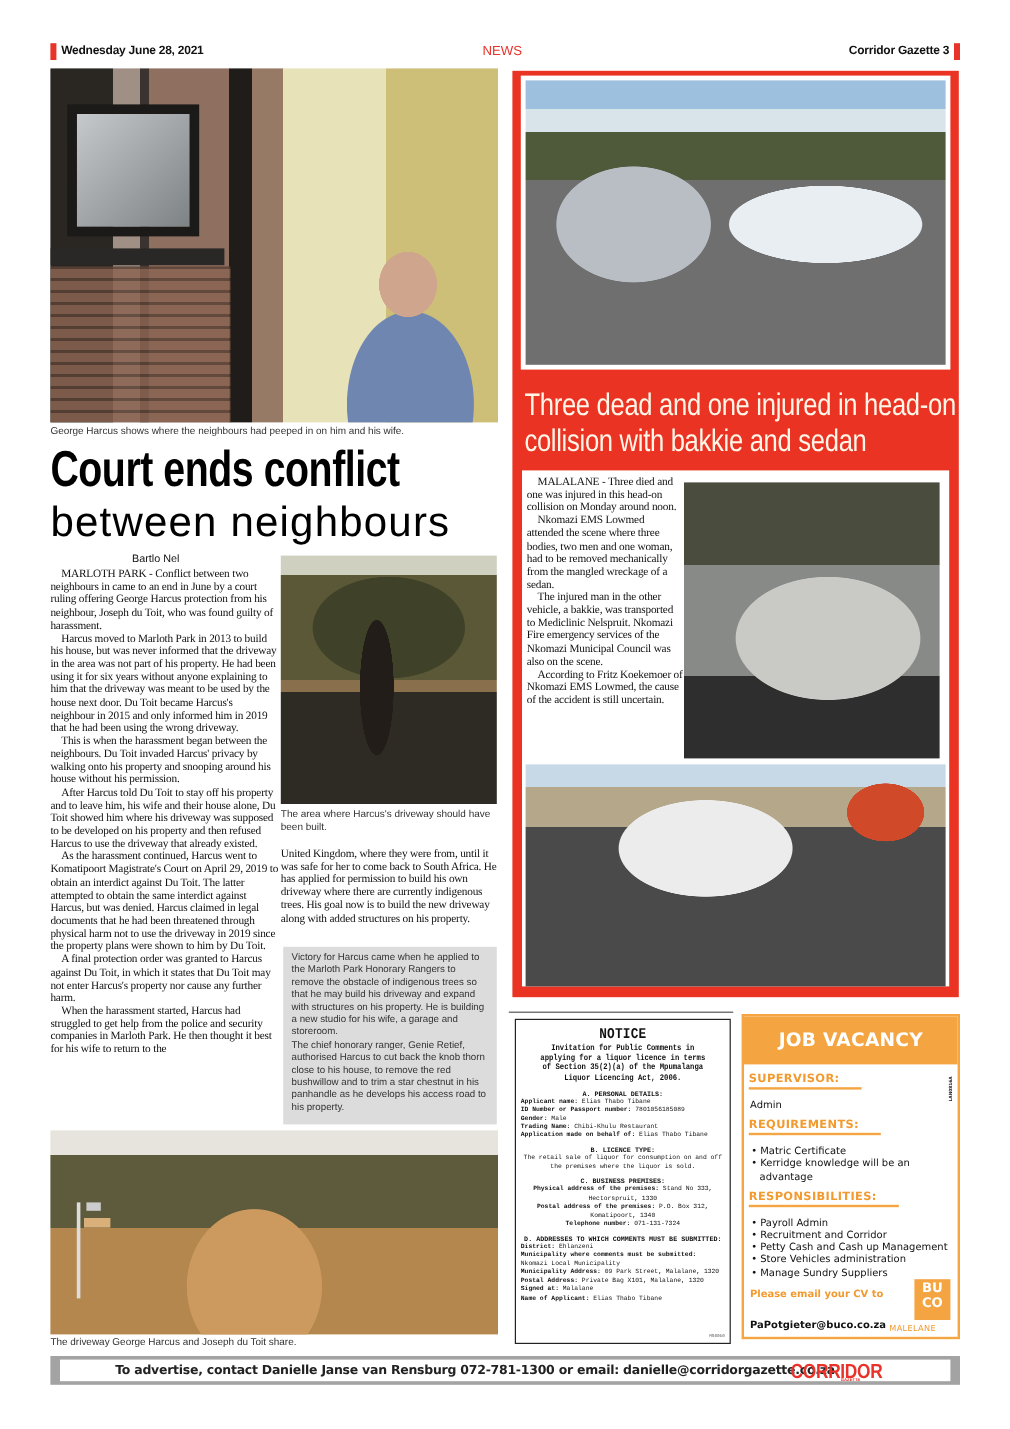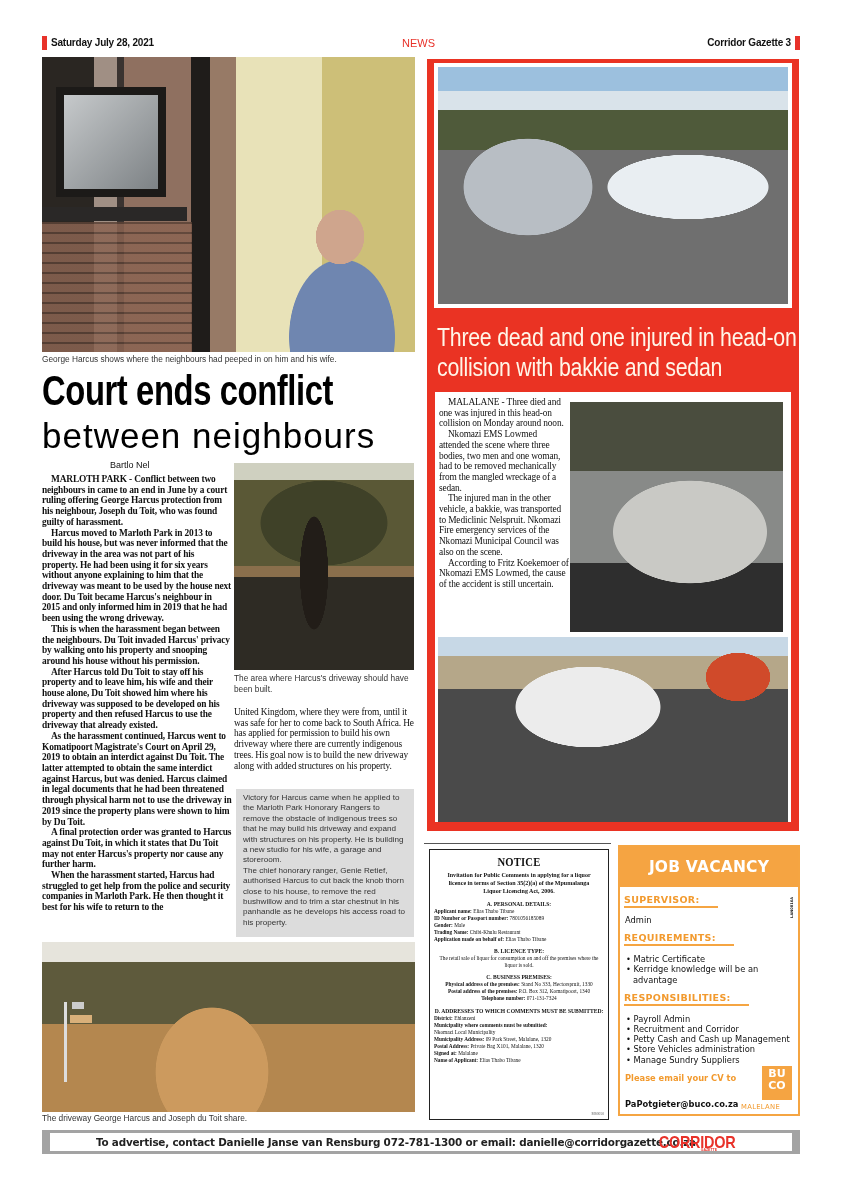--- a/index.html
+++ b/index.html
@@ -72,21 +72,21 @@
   .acc-photo3 { left: 11px; top: 578px; width: 350px; height: 185px;
     background:
       radial-gradient(ellipse 90px 50px at 150px 70px, #ececec 0 80%, transparent 81%),
       radial-gradient(ellipse 40px 30px at 300px 40px, #d04a2a 0 80%, transparent 81%),
       linear-gradient(180deg, #c7d8e6 0 10%, #b5a789 10% 28%, #4a4a4a 28% 100%);
   }
   .acc-body { position: absolute; left: 12px; top: 338px; width: 130px; }
 
   
   .notice-frame { position: absolute; left: 424px; top: 843px; width: 187px; height: 282px; border-top: 1px solid #555; }
-  .notice { position: absolute; left: 429px; top: 849px; width: 180px; height: 271px; border: 1.5px solid #222; padding: 5px 4px; font-family: Liberation Serif, serif; color: #111; }
+  .notice { position: absolute; left: 429px; top: 849px; width: 180px; height: 271px; border: 1.5px solid #222; padding: 5px 4px; font-family: Liberation Mono, monospace; color: #111; }
   .notice .ttl { text-align: center; font-weight: bold; font-size: 12.5px; letter-spacing: 0.2px; transform: scaleX(0.85); }
   .notice .intro { text-align: center; font-size: 7.1px; line-height: 8.2px; font-weight: bold; transform: scaleX(0.85); transform-origin: center; margin-top: 1px; }
   .notice .sec-h { text-align: center; font-weight: bold; font-size: 5.6px; margin-top: 5px; line-height: 7px; }
   .notice .row { font-size: 5.3px; line-height: 7.1px; }
   .notice .row b { font-weight: bold; }
   .notice .ctr { text-align: center; }
   .notice .ref { position: absolute; right: 4px; bottom: 3px; font-size: 3.6px; color: #555; }
 
   
   .job { position: absolute; left: 618px; top: 845px; width: 182px; height: 271px; border: 2px solid #f5a542; background: #fff; font-family: "DejaVu Sans", sans-serif; }
@@ -106,38 +106,38 @@
   .footer .inner { position: absolute; left: 8px; top: 3px; width: 742px; height: 18px; background: #ffffff; }
   .footer .txt { position: absolute; left: 46px; top: 3px; font-family: "DejaVu Sans", sans-serif; font-size: 10.4px; font-weight: bold; color: #222; letter-spacing: -0.2px; }
   .footer .brand { position: absolute; right: 50px; top: 0px; font-family: "Liberation Sans", sans-serif; font-weight: bold; font-size: 17px; color: #e8322a; transform: scaleX(0.85); letter-spacing: -0.3px; }
   .footer .brand-sub { position: absolute; right: 75px; top: 15px; font-size: 3.5px; color: #e8322a; font-weight: bold; }
 </style>
 </head>
 <body>
 
 <div class="hdr">
   <div class="bar-l"></div>
-  <span class="date">Saturday July 28, 2021</span>
+  <span class="date">Wednesday June 28, 2021</span>
   <span class="section">NEWS</span>
   <span class="pub">Corridor Gazette 3</span>
   <div class="bar-r"></div>
 </div>
 
 <div class="photo photo-harcus">
   <div class="brick"></div>
   <div class="window"></div>
   <div class="sill"></div>
 </div>
 <div class="cap" style="left:42px; top:354px; width:373px;">George Harcus shows where the neighbours had peeped in on him and his wife.</div>
 
 <div class="headline1">Court ends conflict</div>
 <div class="headline2">between neighbours</div>
 <div class="byline">Bartlo Nel</div>
 
-<div class="body-col" style="left:42px; top:474px; width:190px;font-weight:bold;">
+<div class="body-col" style="left:42px; top:474px; width:190px;">
   <p>MARLOTH PARK - Conflict between two neighbours in came to an end in June by a court ruling offering George Harcus protection from his neighbour, Joseph du Toit, who was found guilty of harassment.</p>
   <p>Harcus moved to Marloth Park in 2013 to build his house, but was never informed that the driveway in the area was not part of his property. He had been using it for six years without anyone explaining to him that the driveway was meant to be used by the house next door. Du Toit became Harcus's neighbour in 2015 and only informed him in 2019 that he had been using the wrong driveway.</p>
   <p>This is when the harassment began between the neighbours. Du Toit invaded Harcus' privacy by walking onto his property and snooping around his house without his permission.</p>
   <p>After Harcus told Du Toit to stay off his property and to leave him, his wife and their house alone, Du Toit showed him where his driveway was supposed to be developed on his property and then refused Harcus to use the driveway that already existed.</p>
   <p>As the harassment continued, Harcus went to Komatipoort Magistrate's Court on April 29, 2019 to obtain an interdict against Du Toit. The latter attempted to obtain the same interdict against Harcus, but was denied. Harcus claimed in legal documents that he had been threatened through physical harm not to use the driveway in 2019 since the property plans were shown to him by Du Toit.</p>
   <p>A final protection order was granted to Harcus against Du Toit, in which it states that Du Toit may not enter Harcus's property nor cause any further harm.</p>
   <p>When the harassment started, Harcus had struggled to get help from the police and security companies in Marloth Park. He then thought it best for his wife to return to the</p>
 </div>
 
 <div class="photo photo-area"></div>

